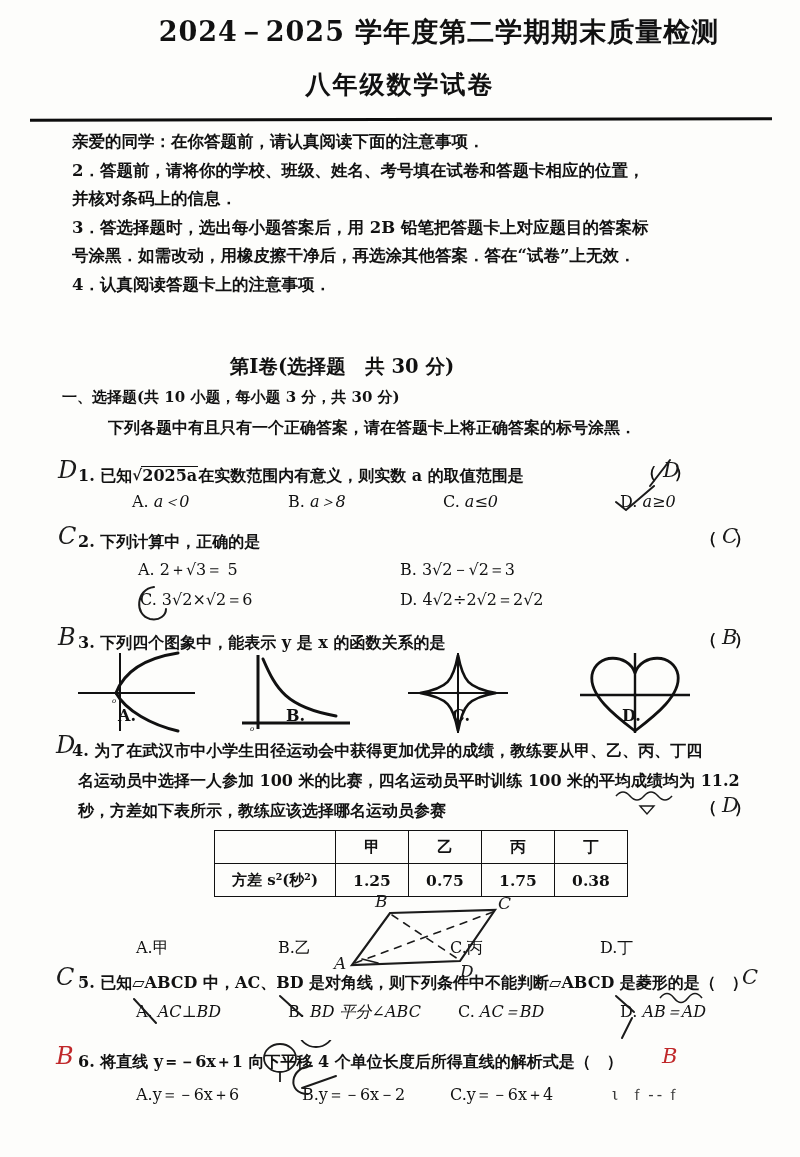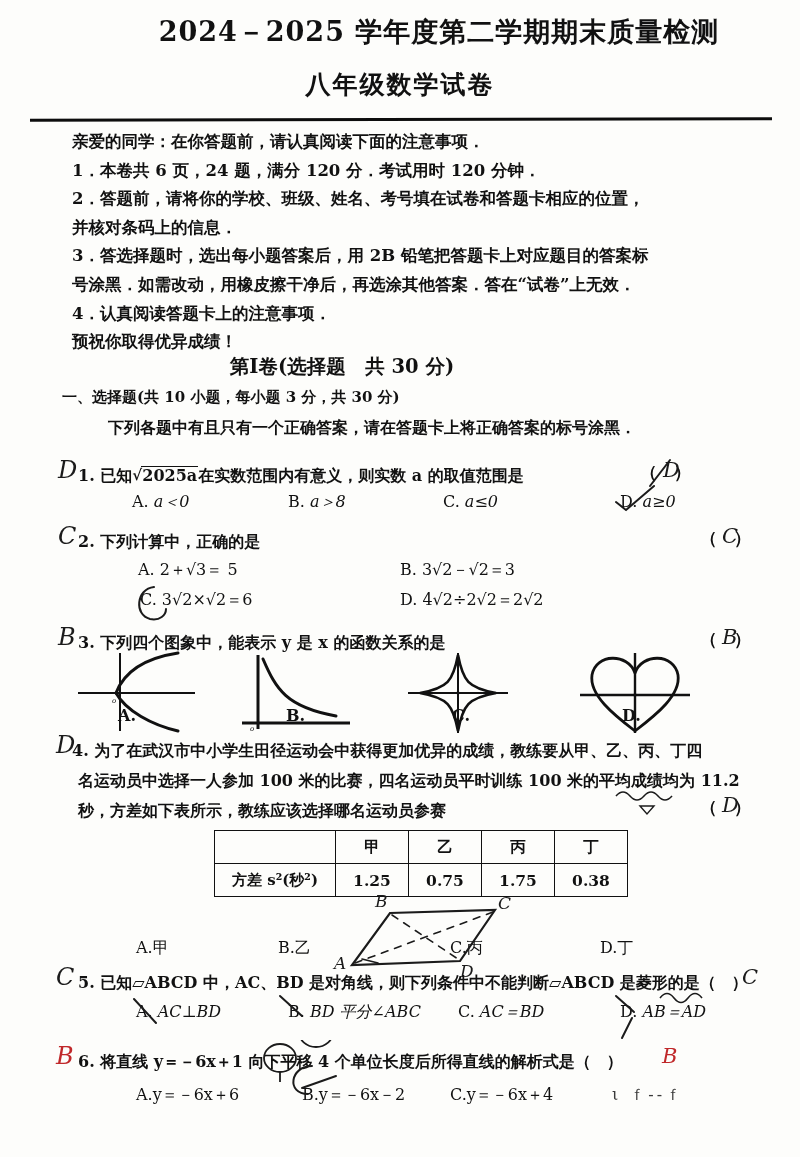--- a/index.html
+++ b/index.html
@@ -167,27 +167,25 @@
 <body>
 
 <div class="page">
 
   <div class="title-main">2024－2025 学年度第二学期期末质量检测</div>
   <div class="title-sub">八年级数学试卷</div>
   <div class="rule"></div>
 
   <div class="instructions">
     <p>亲爱的同学：在你答题前，请认真阅读下面的注意事项．</p>
-    <p>1．本卷共 6 页，24 题，满分 120 分．考试用时 120 分钟．</p>
     <p>2．答题前，请将你的学校、班级、姓名、考号填在试卷和答题卡相应的位置，</p>
     <p>并核对条码上的信息．</p>
     <p>3．答选择题时，选出每小题答案后，用 2B 铅笔把答题卡上对应题目的答案标</p>
     <p>号涂黑．如需改动，用橡皮擦干净后，再选涂其他答案．答在“试卷”上无效．</p>
     <p>4．认真阅读答题卡上的注意事项．</p>
-    <p>预祝你取得优异成绩！</p>
   </div>
 
   <div class="sec-vol">第I卷(选择题　共 30 分)</div>
   <div class="sec-head">一、选择题(共 10 小题，每小题 3 分，共 30 分)</div>
   <div class="sec-note">下列各题中有且只有一个正确答案，请在答题卡上将正确答案的标号涂黑．</div>
 
   <div class="q" style="top:461px; left:78px;">
     <span>1.</span>
     <span>已知</span><span class="rad"><span>2025a</span></span><span>在实数范围内有意义，则实数 a 的取值范围是</span>
   </div>

